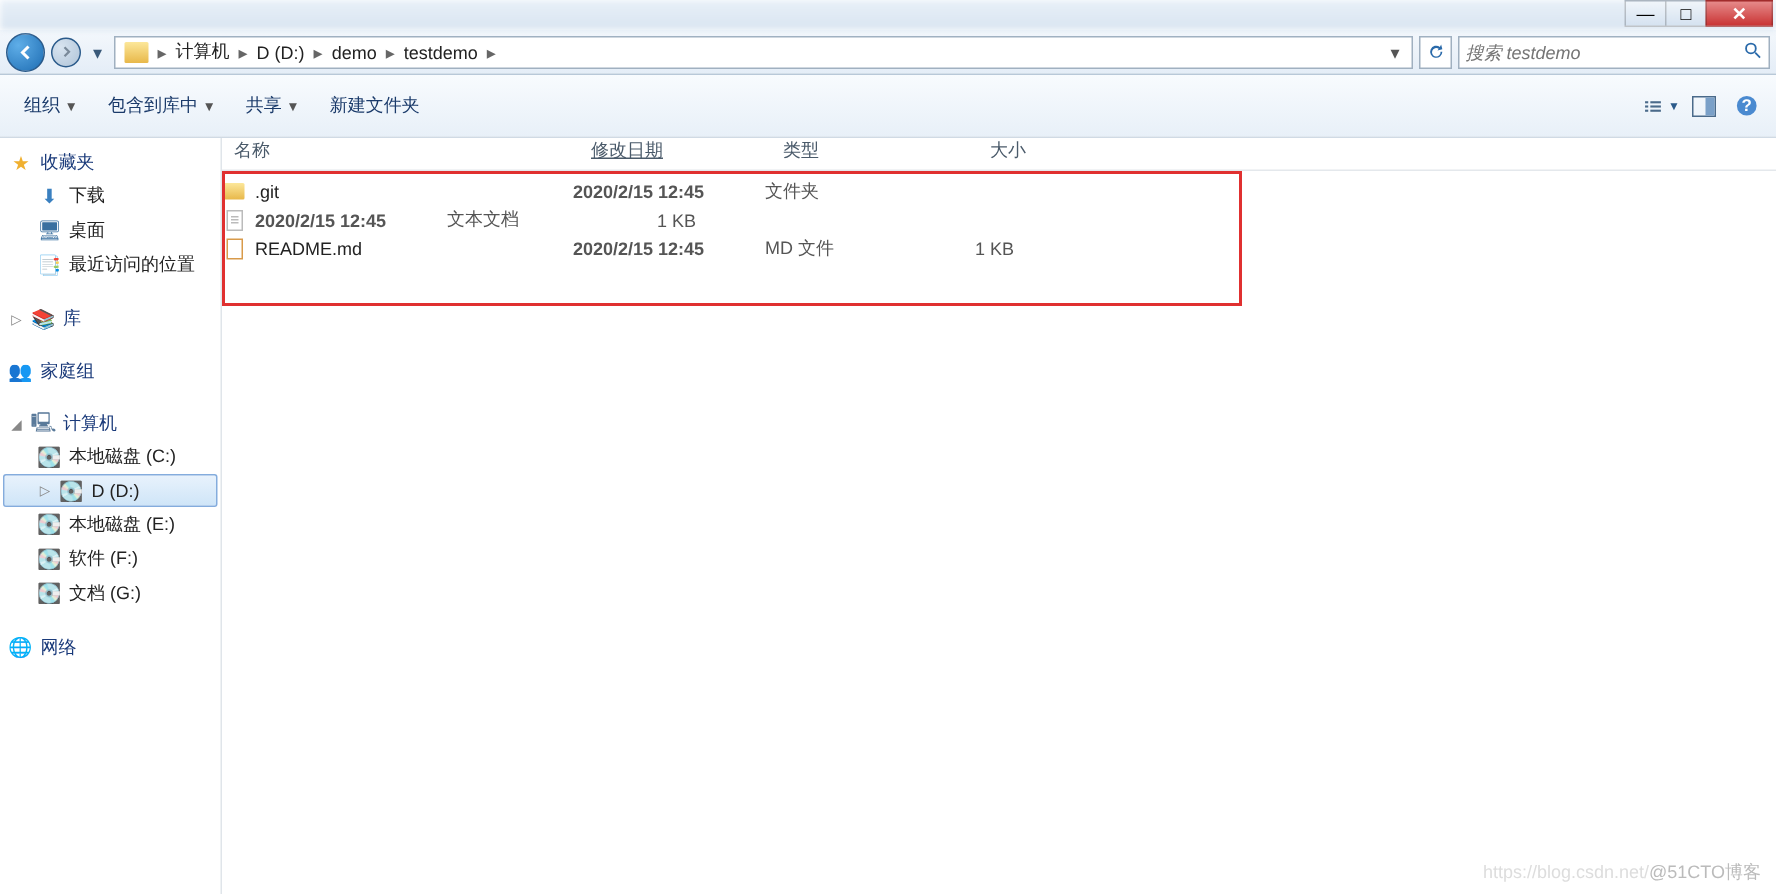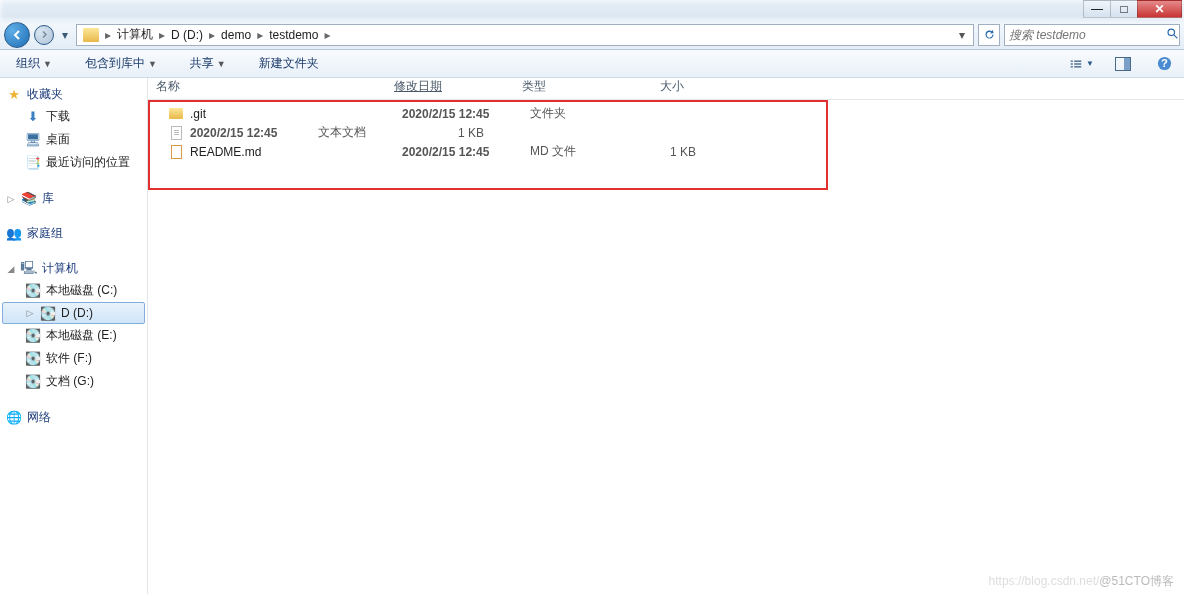--- a/index.html
+++ b/index.html
@@ -20,26 +20,26 @@
 .addr-row { height: 30px; background: linear-gradient(to bottom, #f4f8fc, #e4edf7); display: flex; align-items: center; border-bottom: 1px solid #b8c8d8; padding: 0 4px; gap: 4px; }
 .nav-back, .nav-fwd { width: 26px; height: 26px; border-radius: 50%; background: radial-gradient(circle at 30% 30%, #5faee8, #1e6db3); border: 1px solid #2a5a8a; display: flex; align-items: center; justify-content: center; color: #fff; }
 .nav-fwd { width: 20px; height: 20px; background: radial-gradient(circle at 30% 30%, #d8e4f0, #b0c4d8); color: #6a7a8a; }
 .nav-drop { width: 14px; display: flex; align-items: center; justify-content: center; color: #3a5a7a; }
 .breadcrumb { flex: 1; height: 22px; background: #fff; border: 1px solid #a0b0c0; display: flex; align-items: center; padding: 0 2px; }
 .bc-folder-icon { width: 16px; height: 14px; background: linear-gradient(#fce79a, #e8b84a); border-radius: 1px; margin: 0 4px; }
 .bc-item { padding: 0 4px; color: #222; cursor: pointer; }
 .bc-sep { color: #666; padding: 0 2px; }
 .bc-drop { margin-left: auto; padding: 0 6px; color: #555; }
 .refresh-btn { width: 22px; height: 22px; border: 1px solid #a0b0c0; background: #fff; display: flex; align-items: center; justify-content: center; color: #2a6aaa; }
-.search-box { width: 176px; height: 22px; border: 1px solid #a0b0c0; background: #fff; display: flex; align-items: center; padding: 0 4px; }
+.search-box { width: 208px; height: 22px; border: 1px solid #a0b0c0; background: #fff; display: flex; align-items: center; padding: 0 4px; }
 .search-box input { border: none; outline: none; flex: 1; font-style: italic; color: #888; font-size: 12px; }
 .search-icon { color: #2a6aaa; }
 
 
-.toolbar { height: 28px; background: linear-gradient(to bottom, #f8fbfe, #e8f0f8); border-bottom: 1px solid #d0dae4; display: flex; align-items: center; padding: 0 8px; gap: 17px; }
+.toolbar { height: 42px; background: linear-gradient(to bottom, #f8fbfe, #e8f0f8); border-bottom: 1px solid #d0dae4; display: flex; align-items: center; padding: 0 8px; gap: 4px; }
 .tb-item { padding: 4px 8px; color: #1a3a6a; cursor: pointer; display: flex; align-items: center; gap: 3px; }
 .tb-item .drop { font-size: 9px; color: #555; }
 .tb-spacer { flex: 1; }
 .tb-icon-btn { width: 24px; height: 22px; display: flex; align-items: center; justify-content: center; color: #2a5a8a; cursor: pointer; }
 
 
 .main { display: flex; height: calc(596px - 20px - 30px - 30px); }
 
 
 .sidebar { width: 148px; background: #fff; border-right: 1px solid #e0e5ea; padding: 6px 2px; overflow-y: auto; }
@@ -62,21 +62,21 @@
 
 .content { flex: 1; background: #fff; position: relative; }
 .col-header { height: 22px; border-bottom: 1px solid #e4e8ec; display: flex; color: #4a5a6a; }
 .col { padding: 0 6px; }
 .col-name { width: 240px; padding-left: 8px; }
 .col-date { width: 128px; text-decoration: underline; }
 .col-type { width: 102px; }
 .col-size { width: 72px; text-align: right; }
 
 .file-list { padding: 4px 0; }
-.file-row { height: 19px; display: flex; align-items: center; cursor: pointer; margin-left: 20px; }
+.file-row { height: 19px; display: flex; align-items: center; cursor: pointer; }
 .file-ico { width: 16px; height: 16px; margin-right: 6px; display: inline-flex; align-items: center; justify-content: center; }
 .fico-folder { background: linear-gradient(#fce79a, #e8b84a); border-radius: 1px; width: 14px; height: 11px; }
 .fico-text { background: #fff; border: 1px solid #bbb; width: 11px; height: 14px; position: relative; }
 .fico-text::before { content: ""; position: absolute; top: 3px; left: 2px; right: 2px; height: 1px; background: #bbb; box-shadow: 0 2px 0 #bbb, 0 4px 0 #bbb; }
 .fico-md { background: #fff; border: 1px solid #d89a4a; width: 11px; height: 14px; }
 .file-name { width: 212px; color: #222; }
 .file-date { width: 128px; color: #555; font-weight: bold; }
 .file-type { width: 102px; color: #555; }
 .file-size { width: 72px; text-align: right; color: #555; padding-right: 8px; }
 

